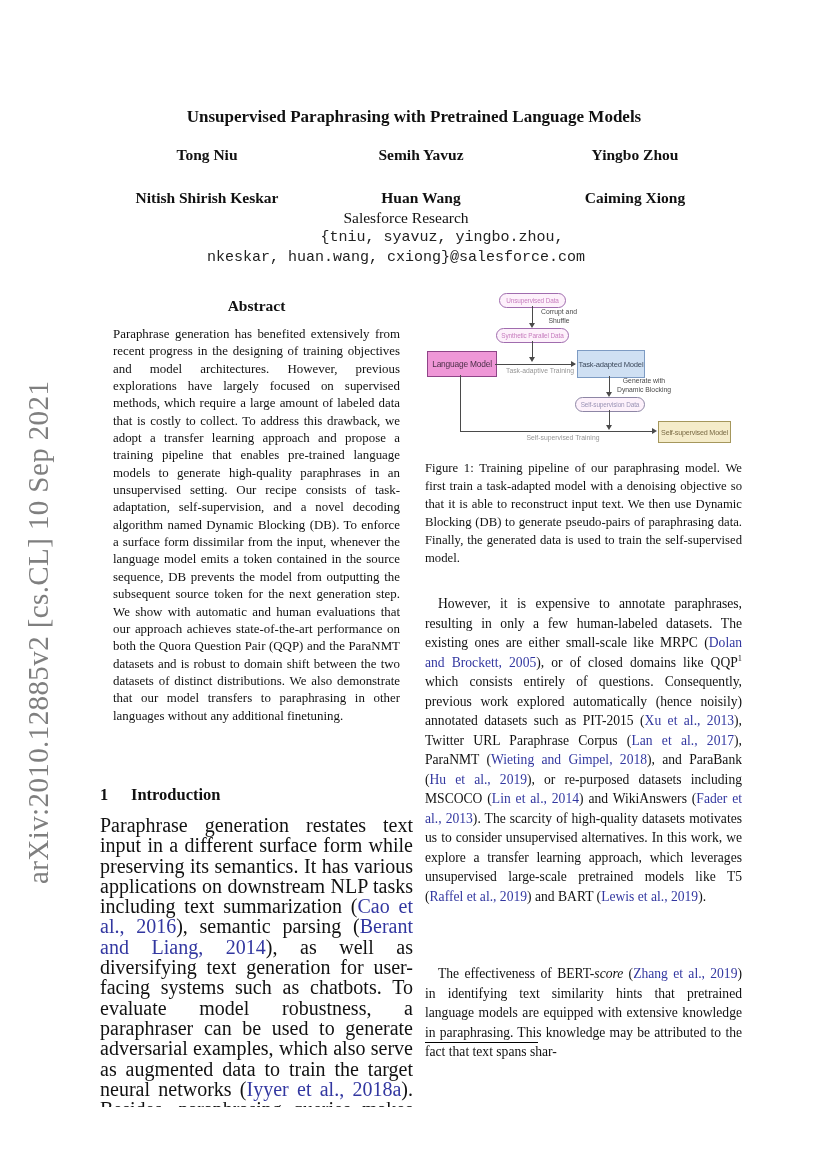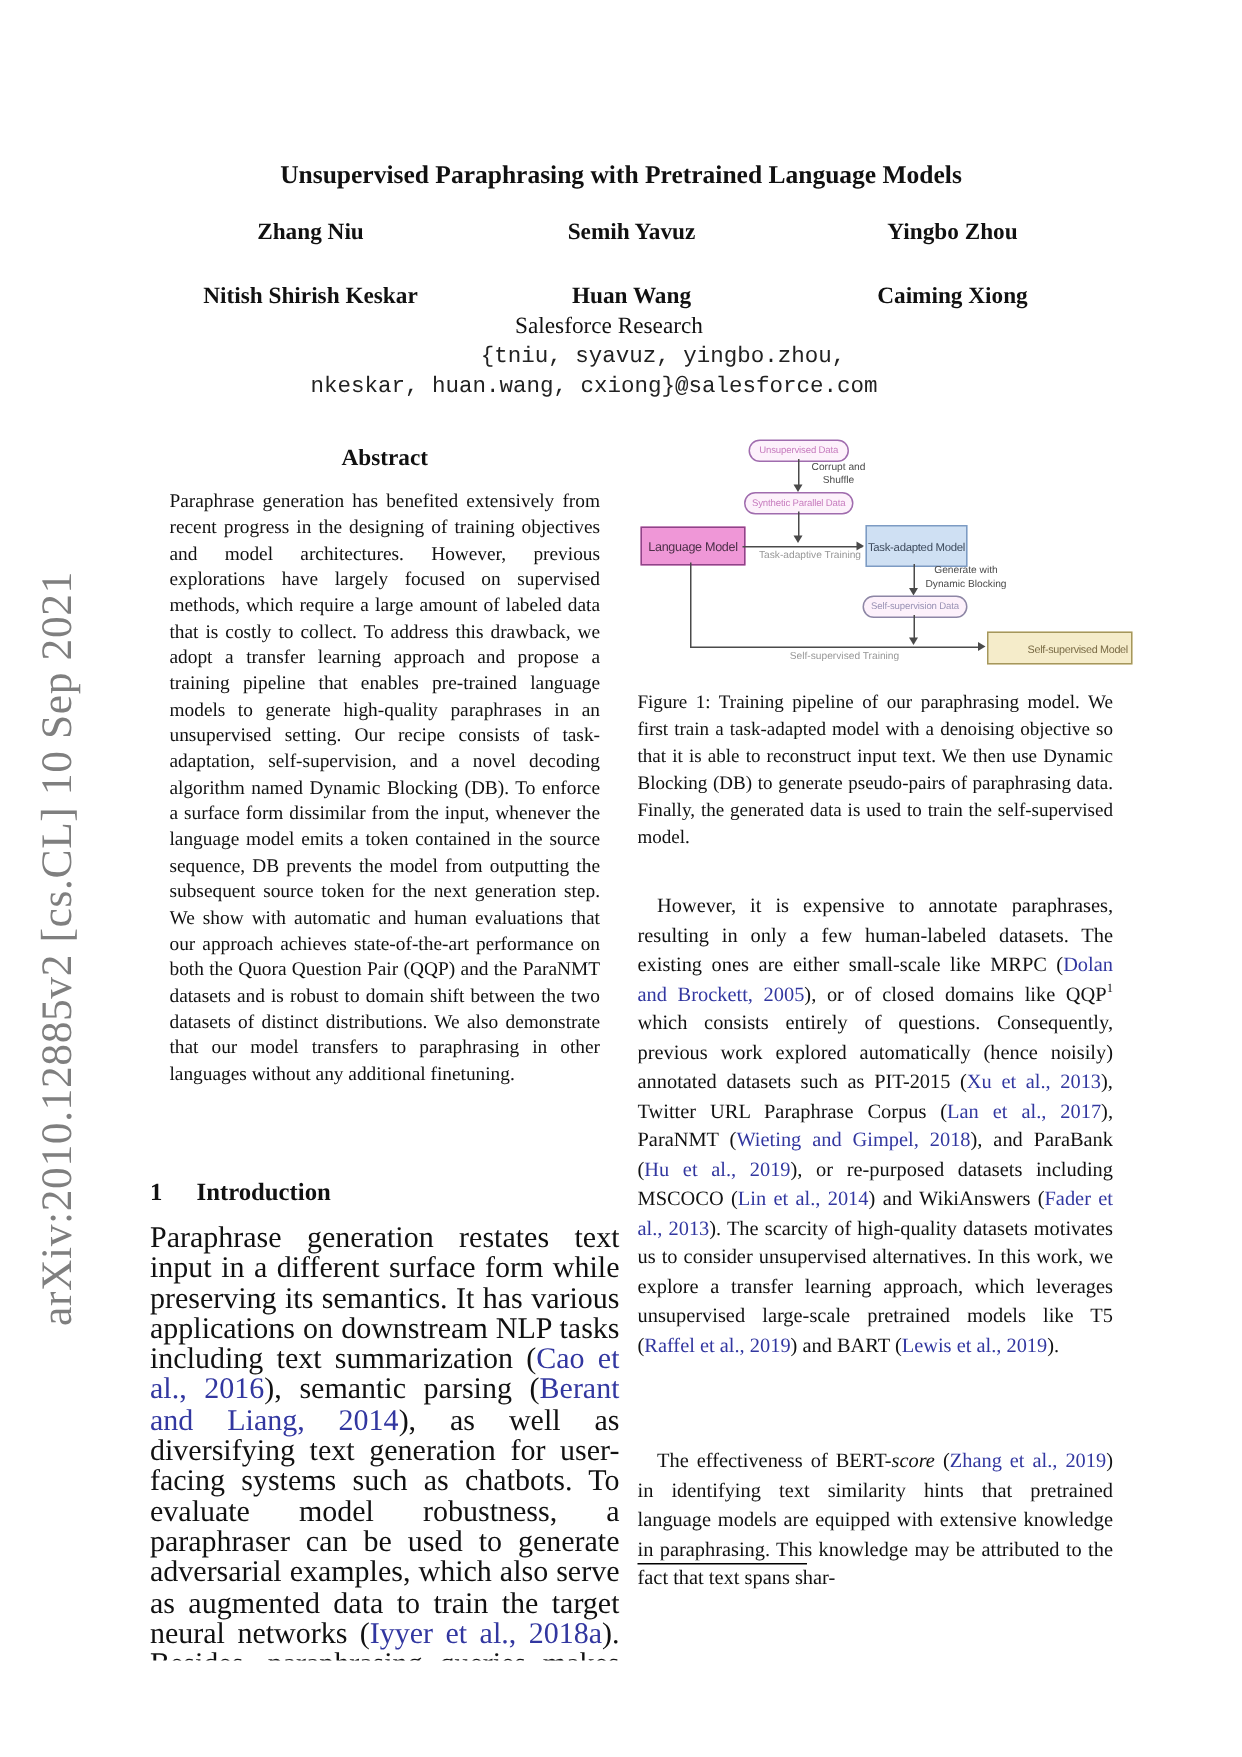--- a/index.html
+++ b/index.html
@@ -70,21 +70,21 @@
   .lbl-light{color:#979797;}
 </style>
 </head>
 <body>
 
 <div class="watermark">arXiv:2010.12885v2  [cs.CL]  10 Sep 2021</div>
 
 <div class="title">Unsupervised Paraphrasing with Pretrained Language Models</div>
 
 <div class="authors row1">
-  <div class="a">Zhang Niu</div>
+  <div class="a">Tong Niu</div>
   <div class="a">Semih Yavuz</div>
   <div class="a">Yingbo Zhou</div>
 </div>
 <div class="authors row2">
   <div class="a">Nitish Shirish Keskar</div>
   <div class="a">Huan Wang</div>
   <div class="a">Caiming Xiong</div>
 </div>
 <div class="affiliation">Salesforce Research</div>
 <div class="email email1">{tniu, syavuz, yingbo.zhou,</div>
@@ -127,21 +127,21 @@
   <div class="dg-capsule gray" style="left:150px;top:110px;width:68px;height:13px;">Self-supervision Data</div>
 
   <div class="dg-line" style="left:184px;top:123px;width:1px;height:18px;"></div>
   <div class="dg-ad" style="left:181px;top:138px;"></div>
 
   <div class="dg-line" style="left:35px;top:88px;width:1px;height:57px;"></div>
   <div class="dg-line" style="left:35px;top:144px;width:194px;height:1px;"></div>
   <div class="dg-ar" style="left:227px;top:141px;"></div>
   <div class="dg-label lbl-light" style="left:96px;top:147px;width:84px;">Self-supervised Training</div>
 
-  <div class="dg-box dg-ssm" style="left:233px;top:134px;width:71px;height:20px;font-size:7.2px;padding-left:24px;">Self-supervised Model</div>
+  <div class="dg-box dg-ssm" style="left:233px;top:134px;width:71px;height:20px;font-size:7.2px;">Self-supervised Model</div>
 </div>
 
 <div class="fig-cap">Figure 1: Training pipeline of our paraphrasing model. We first train a task-adapted model with a denoising objective so that it is able to reconstruct input text. We then use Dynamic Blocking (DB) to generate pseudo-pairs of paraphrasing data. Finally, the generated data is used to train the self-supervised model.</div>
 
 <div class="rc-p rc-p1 rich"><span>However, it is expensive to annotate paraphrases, resulting in only a few human-labeled datasets. The existing ones are either small-scale like MRPC (</span><span class="cite">Dolan and Brockett, 2005</span><span>), or of closed domains like QQP</span><sup>1</sup><span> which consists entirely of questions. Consequently, previous work explored automatically (hence noisily) annotated datasets such as PIT-2015 (</span><span class="cite">Xu et al., 2013</span><span>), Twitter URL Paraphrase Corpus (</span><span class="cite">Lan et al., 2017</span><span>), ParaNMT (</span><span class="cite">Wieting and Gimpel, 2018</span><span>), and ParaBank (</span><span class="cite">Hu et al., 2019</span><span>), or re-purposed datasets including MSCOCO (</span><span class="cite">Lin et al., 2014</span><span>) and WikiAnswers (</span><span class="cite">Fader et al., 2013</span><span>). The scarcity of high-quality datasets motivates us to consider unsupervised alternatives. In this work, we explore a transfer learning approach, which leverages unsupervised large-scale pretrained models like T5 (</span><span class="cite">Raffel et al., 2019</span><span>) and BART (</span><span class="cite">Lewis et al., 2019</span><span>).</span></div>
 <div class="rc-p rc-p2 rich"><span>The effectiveness of BERT-</span><span class="i">score</span><span> (</span><span class="cite">Zhang et al., 2019</span><span>) in identifying text similarity hints that pretrained language models are equipped with extensive knowledge in paraphrasing. This knowledge may be attributed to the fact that text spans shar-</span></div>
 
 <div class="footnote">
   <div class="fn-rule"></div>
 </div>

